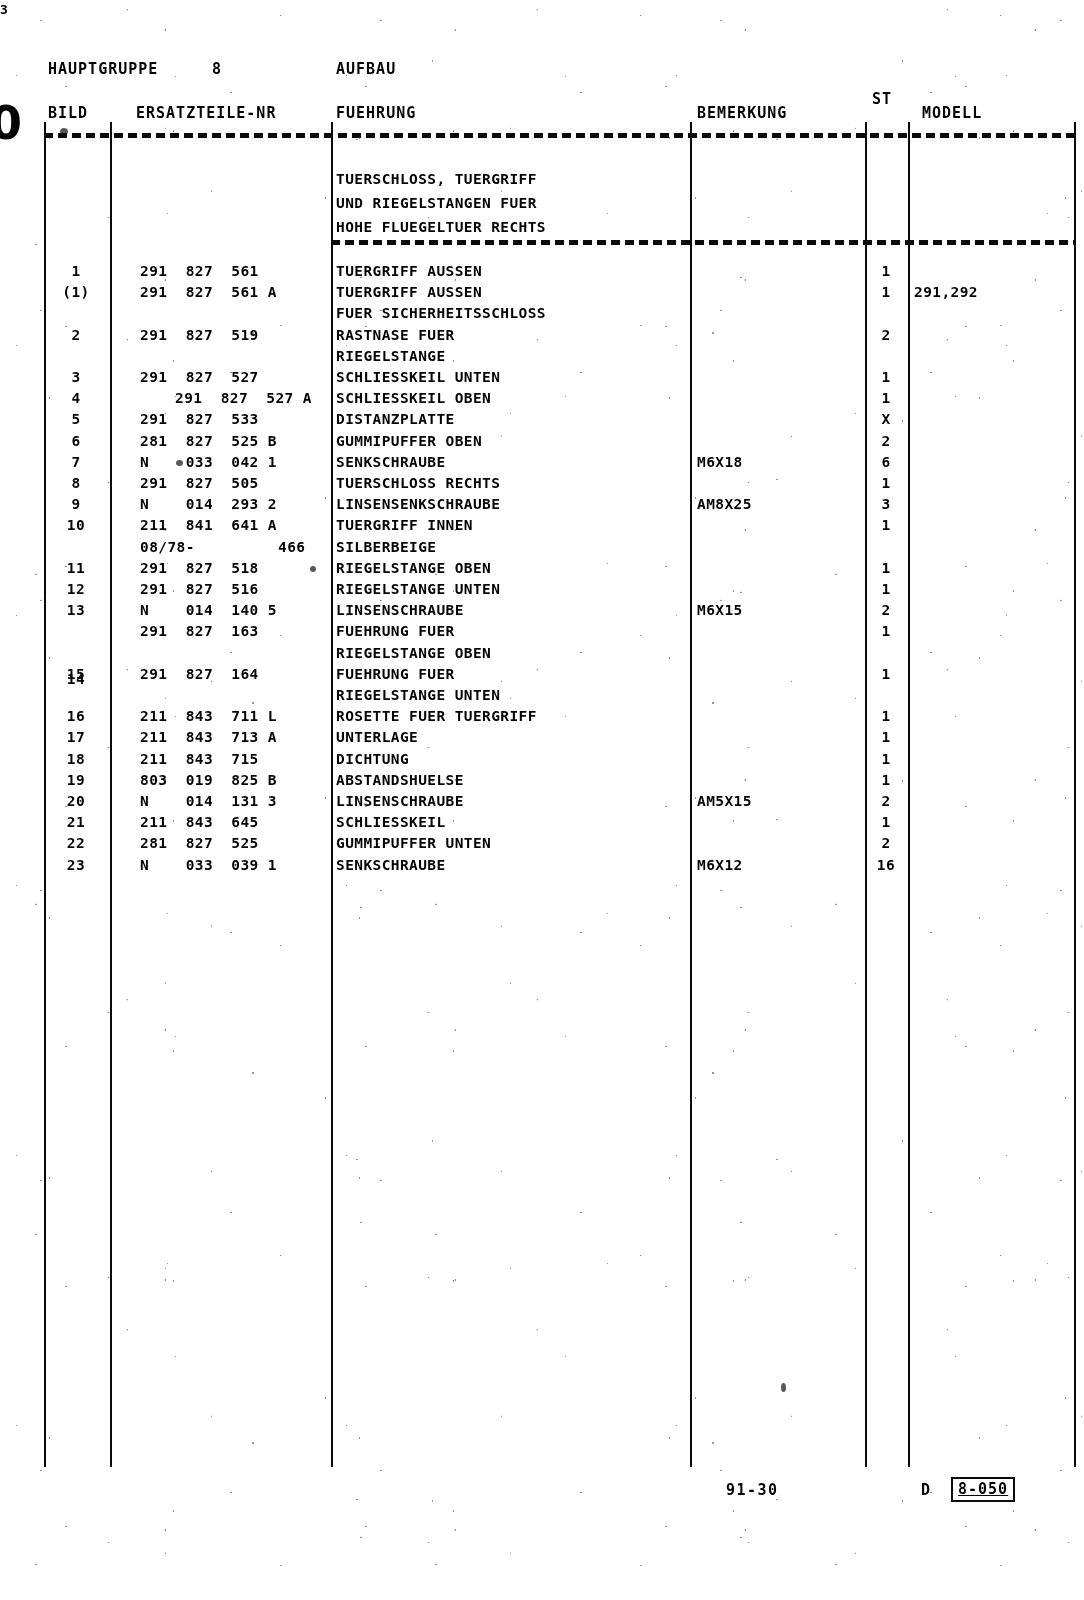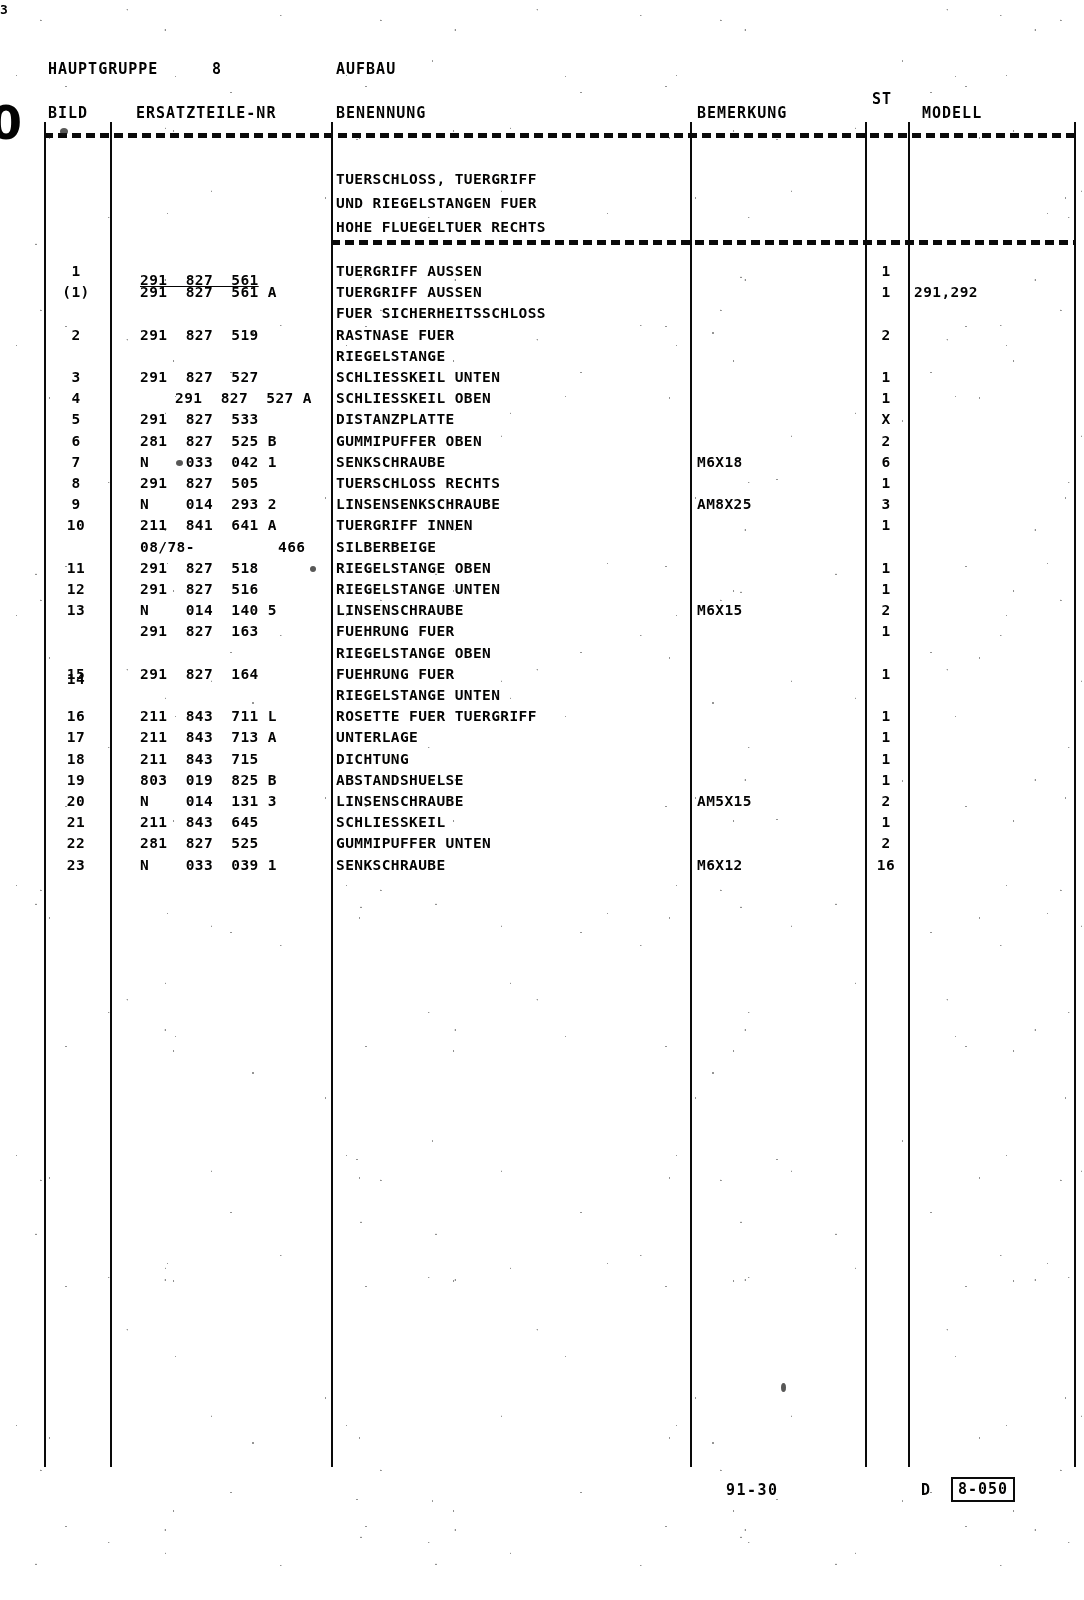--- a/index.html
+++ b/index.html
@@ -51,39 +51,39 @@
   .txt{position:absolute;white-space:pre;font-size:14.5px;letter-spacing:.4px;
        font-weight:700;line-height:1;}
   .hd{font-size:15px;letter-spacing:1px;}
   .big0{
     position:absolute;left:-10px;top:96px;font-size:46px;font-weight:900;
     font-family:"DejaVu Sans","Liberation Sans",sans-serif;letter-spacing:0;
   }
   .corner3{position:absolute;left:0px;top:2px;font-size:13px;font-weight:700;}
   .boxed{
     position:absolute;border:2px solid #111;padding:1px 5px 2px 5px;
-    font-size:15px;font-weight:700;letter-spacing:1px;
+    font-size:15px;font-weight:700;letter-spacing:1px;text-decoration:underline;
   }
   .smudge{position:absolute;border-radius:50%;background:#1a1a1a;opacity:.72;}
 </style>
 </head>
 <body>
 
 <div id="paper">
 
   <div class="corner3">3</div>
   <div class="big0">0</div>
 
   <div class="txt hd" style="left:48px;top:62px;">HAUPTGRUPPE</div>
   <div class="txt hd" style="left:212px;top:62px;">8</div>
   <div class="txt hd" style="left:336px;top:62px;">AUFBAU</div>
 
   <div class="txt hd" style="left:48px;top:106px;">BILD</div>
   <div class="txt hd" style="left:136px;top:106px;">ERSATZTEILE-NR</div>
-  <div class="txt hd" style="left:336px;top:106px;">BENENNUNG</div>
+  <div class="txt hd" style="left:336px;top:106px;">FUEHRUNG</div>
   <div class="txt hd" style="left:697px;top:106px;">BEMERKUNG</div>
   <div class="txt hd" style="left:872px;top:92px;">ST</div>
   <div class="txt hd" style="left:922px;top:106px;">MODELL</div>
 
   <div class="dash" style="left:44px;top:133px;width:1032px;"></div>
 
   <div class="vrule" style="left:44px;top:122px;height:1345px;"></div>
   <div class="vrule" style="left:110px;top:122px;height:1345px;"></div>
   <div class="vrule" style="left:331px;top:122px;height:1345px;"></div>
   <div class="vrule" style="left:690px;top:122px;height:1345px;"></div>
@@ -94,21 +94,21 @@
   <div id="section-title">
       <div class="txt" style="left: 336px; top: 172px;">TUERSCHLOSS, TUERGRIFF</div>
       <div class="txt" style="left: 336px; top: 196px;">UND RIEGELSTANGEN FUER</div>
       <div class="txt" style="left: 336px; top: 220px;">HOHE FLUEGELTUER RECHTS</div>
     </div>
 
   <div class="dash" style="left:331px;top:240px;width:745px;"></div>
 
   <div id="rows-layer">
       <div class="txt" style="left: 48px; top: 264px; width: 56px; text-align: center;">1</div>
-      <div class="txt" style="left: 140px; top: 273px; text-decoration: underline;">291  827  561</div>
+      <div class="txt" style="left: 140px; top: 264px;">291  827  561</div>
       <div class="txt" style="left: 336px; top: 264px;">TUERGRIFF AUSSEN</div>
       <div class="txt" style="left: 869px; top: 264px; width: 34px; text-align: center;">1</div>
       <div class="txt" style="left: 48px; top: 285.2px; width: 56px; text-align: center;">(1)</div>
       <div class="txt" style="left: 140px; top: 285.2px;">291  827  561 A</div>
       <div class="txt" style="left: 336px; top: 285.2px;">TUERGRIFF AUSSEN</div>
       <div class="txt" style="left: 869px; top: 285.2px; width: 34px; text-align: center;">1</div>
       <div class="txt" style="left: 914px; top: 285.2px;">291,292</div>
       <div class="txt" style="left: 336px; top: 306.4px;">FUER SICHERHEITSSCHLOSS</div>
       <div class="txt" style="left: 48px; top: 327.6px; width: 56px; text-align: center;">2</div>
       <div class="txt" style="left: 140px; top: 327.6px;">291  827  519</div>

